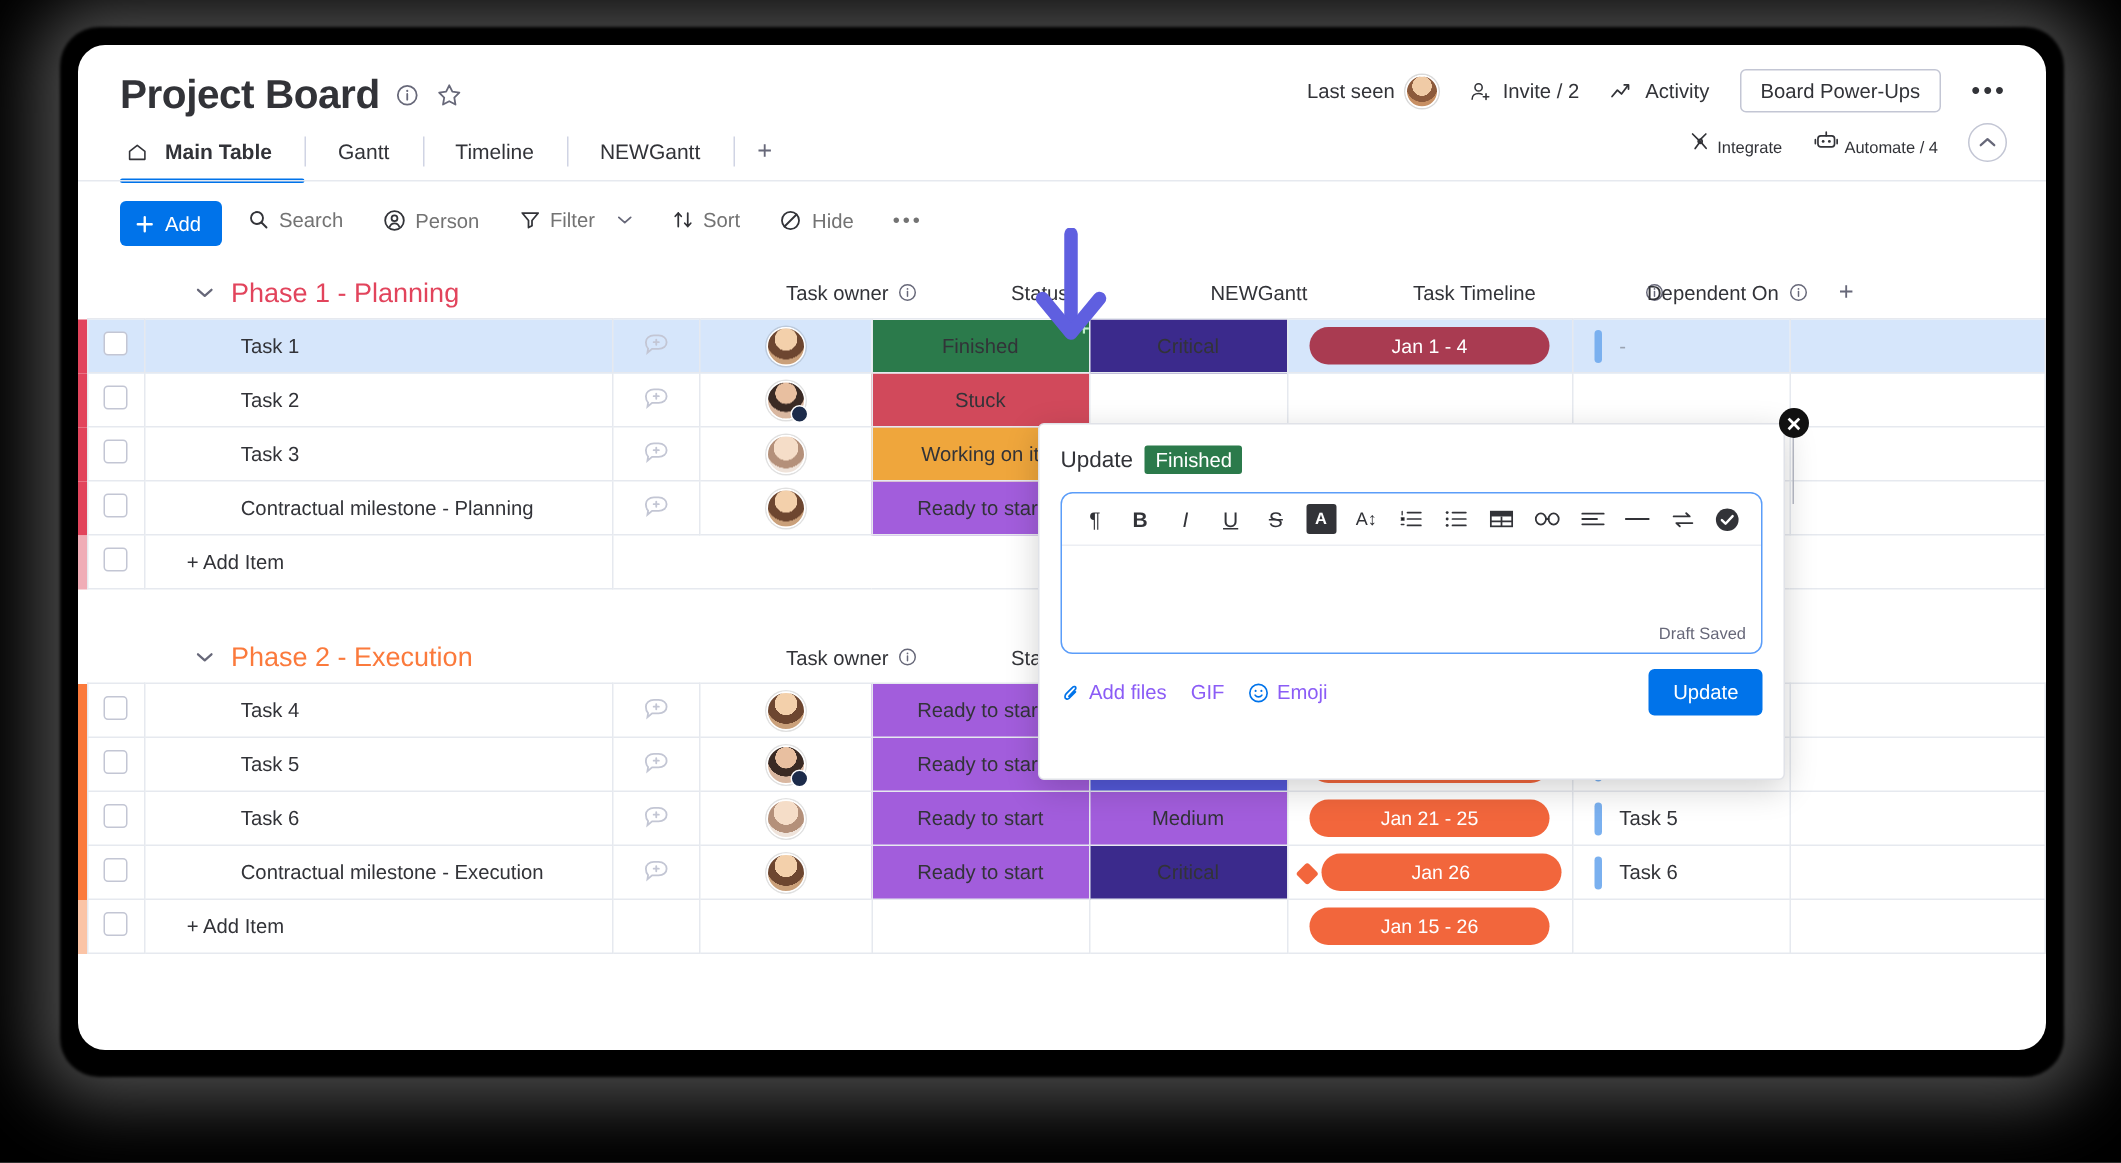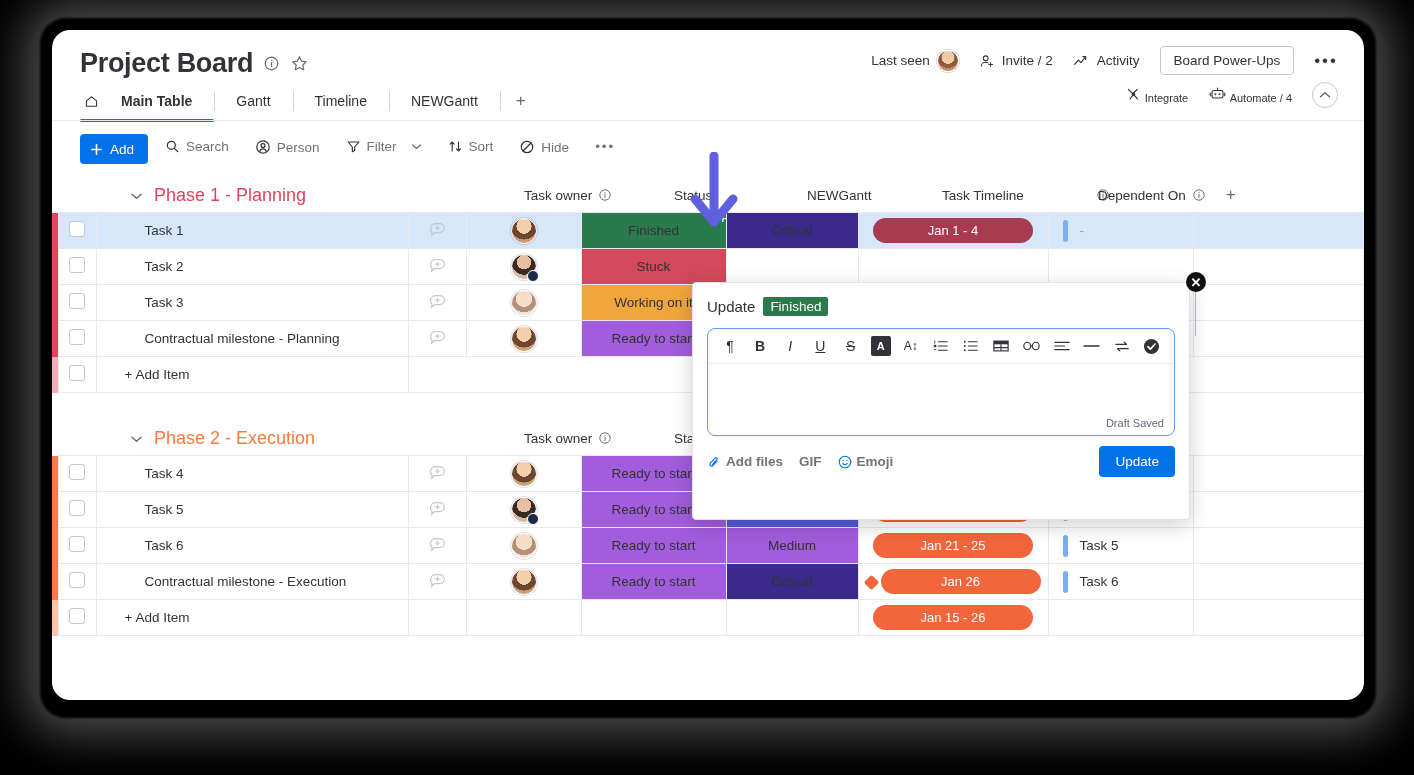--- a/index.html
+++ b/index.html
@@ -52,21 +52,21 @@
   .hdr-right2 {
     position:absolute; right:26px; top:52px;
     display:flex; align-items:center; gap:20px;
     font-size:11px; color:#323338;
   }
   .circ-btn { width:26px; height:26px; border-radius:50%; border:1px solid #c3c6d4;
               display:flex; align-items:center; justify-content:center; }
 
   
   .tabs { position:absolute; left:28px; top:52px; display:flex; align-items:stretch; height:38px; }
-  .tab { display:flex; align-items:center; gap:22px; padding:0 22px; font-size:14px; color:#323338;
+  .tab { display:flex; align-items:center; gap:11px; padding:0 22px; font-size:14px; color:#323338;
          position:relative; cursor:pointer;justify-content:center; }
   .tab:first-child { padding-left:4px; }
   .tab + .tab::before { content:""; position:absolute; left:0; top:9px; bottom:9px; width:1px; background:#d0d4e4; }
   .tab.active { font-weight:700; }
   .tab.active::after { content:""; position:absolute; left:0; right:0; bottom:-2px; height:3px; background:#0073ea; border-radius:2px; }
   .tab.plus { padding:0 16px; color:#676879; font-size:17px; }
   .hdr-sep { position:absolute; left:0; right:0; top:90px; height:1px; background:#e6e9ef; }
 
   
   .toolbar { display:flex; align-items:flex-start; gap:8px; padding:12px 28px 0 28px; }
@@ -85,21 +85,21 @@
   .grp-title.p1 { color:#e2445c; }
   .grp-title.p2 { color:#fb7a3c; }
 
   .colhdr { position:absolute; top:0; height:34px; display:flex; align-items:center;
             font-size:13.5px; color:#323338; gap:6px; }
 
   table.grid { border-collapse:collapse; table-layout:fixed; width:1312px; }
   table.grid td { height:36px; border:1px solid #e6e9ef; font-size:13.5px; color:#323338; }
   .c-bar   { width:6px; padding:0; border:none !important; }
   .c-chk   { width:38px; text-align:center; }
-  .c-name  { width:312px; padding-left:48px; }
+  .c-name  { width:312px; padding-left:64px; }
   .c-conv  { width:58px; text-align:center; }
   .c-own   { width:115px; text-align:center; }
   .c-stat  { width:145px; text-align:center; color:#fff; padding:0; }
   .c-pri   { width:132px; text-align:center; color:#fff; padding:0; }
   .c-time  { width:190px; text-align:center; padding:0; }
   .c-dep   { width:145px; text-align:center; }
   .c-rest  { width:auto; }
 
   .chk { width:16px; height:16px; border:1.6px solid #c3c6d4; border-radius:3px; display:inline-block; background:#fff; }
   .av { width:26px; height:26px; border-radius:50%; display:inline-block; border:1.5px solid #fff;
@@ -142,21 +142,21 @@
   .pop-title { font-size:15px; color:#323338; display:flex; align-items:center; gap:8px; }
   .status-chip { background:#2b7a4b; color:#fff; font-size:13.5px; padding:2px 7px; border-radius:2px; }
   .editor { margin-top:12px; border:1px solid #5b9df9; border-radius:8px; height:108px; position:relative; }
   .ed-toolbar { display:flex; align-items:center; justify-content:space-between;
                 padding:7px 12px; border-bottom:1px solid #eceef3; }
   .ed-toolbar span { color:#323338; display:inline-flex; align-items:center; justify-content:center;
                      width:20px; height:20px; font-size:14px; cursor:pointer; }
   .ed-body { padding:12px 14px; font-size:14.5px; color:#323338; }
   .draft { position:absolute; right:10px; bottom:6px; font-size:11px; color:#676879; }
   .pop-foot { display:flex; align-items:center; justify-content:space-between; margin-top:10px; }
-  .pop-links { display:flex; align-items:center; gap:16px; font-size:13.5px; color:#737373;font-weight:bold; }
+  .pop-links { display:flex; align-items:center; gap:16px; font-size:13.5px; color:#8b5cf6; }
   .pop-links .lk { display:flex; align-items:center; gap:5px; cursor:pointer; }
   .update-btn { background:#0073ea; color:#fff; border-radius:4px; font-size:13.5px;
                 padding:8px 16px; cursor:pointer; }
 
   .close-x { position:absolute; left:1186px; top:272px; width:20px; height:20px; border-radius:50%;
              background:#111; color:#fff; display:flex; align-items:center; justify-content:center;
              font-size:13px; font-weight:700; z-index:60; cursor:pointer; }
   .close-line { position:absolute; left:1195px; top:290px; width:1px; height:46px; background:#b9bcc7; z-index:45; }
 </style>
 </head>

